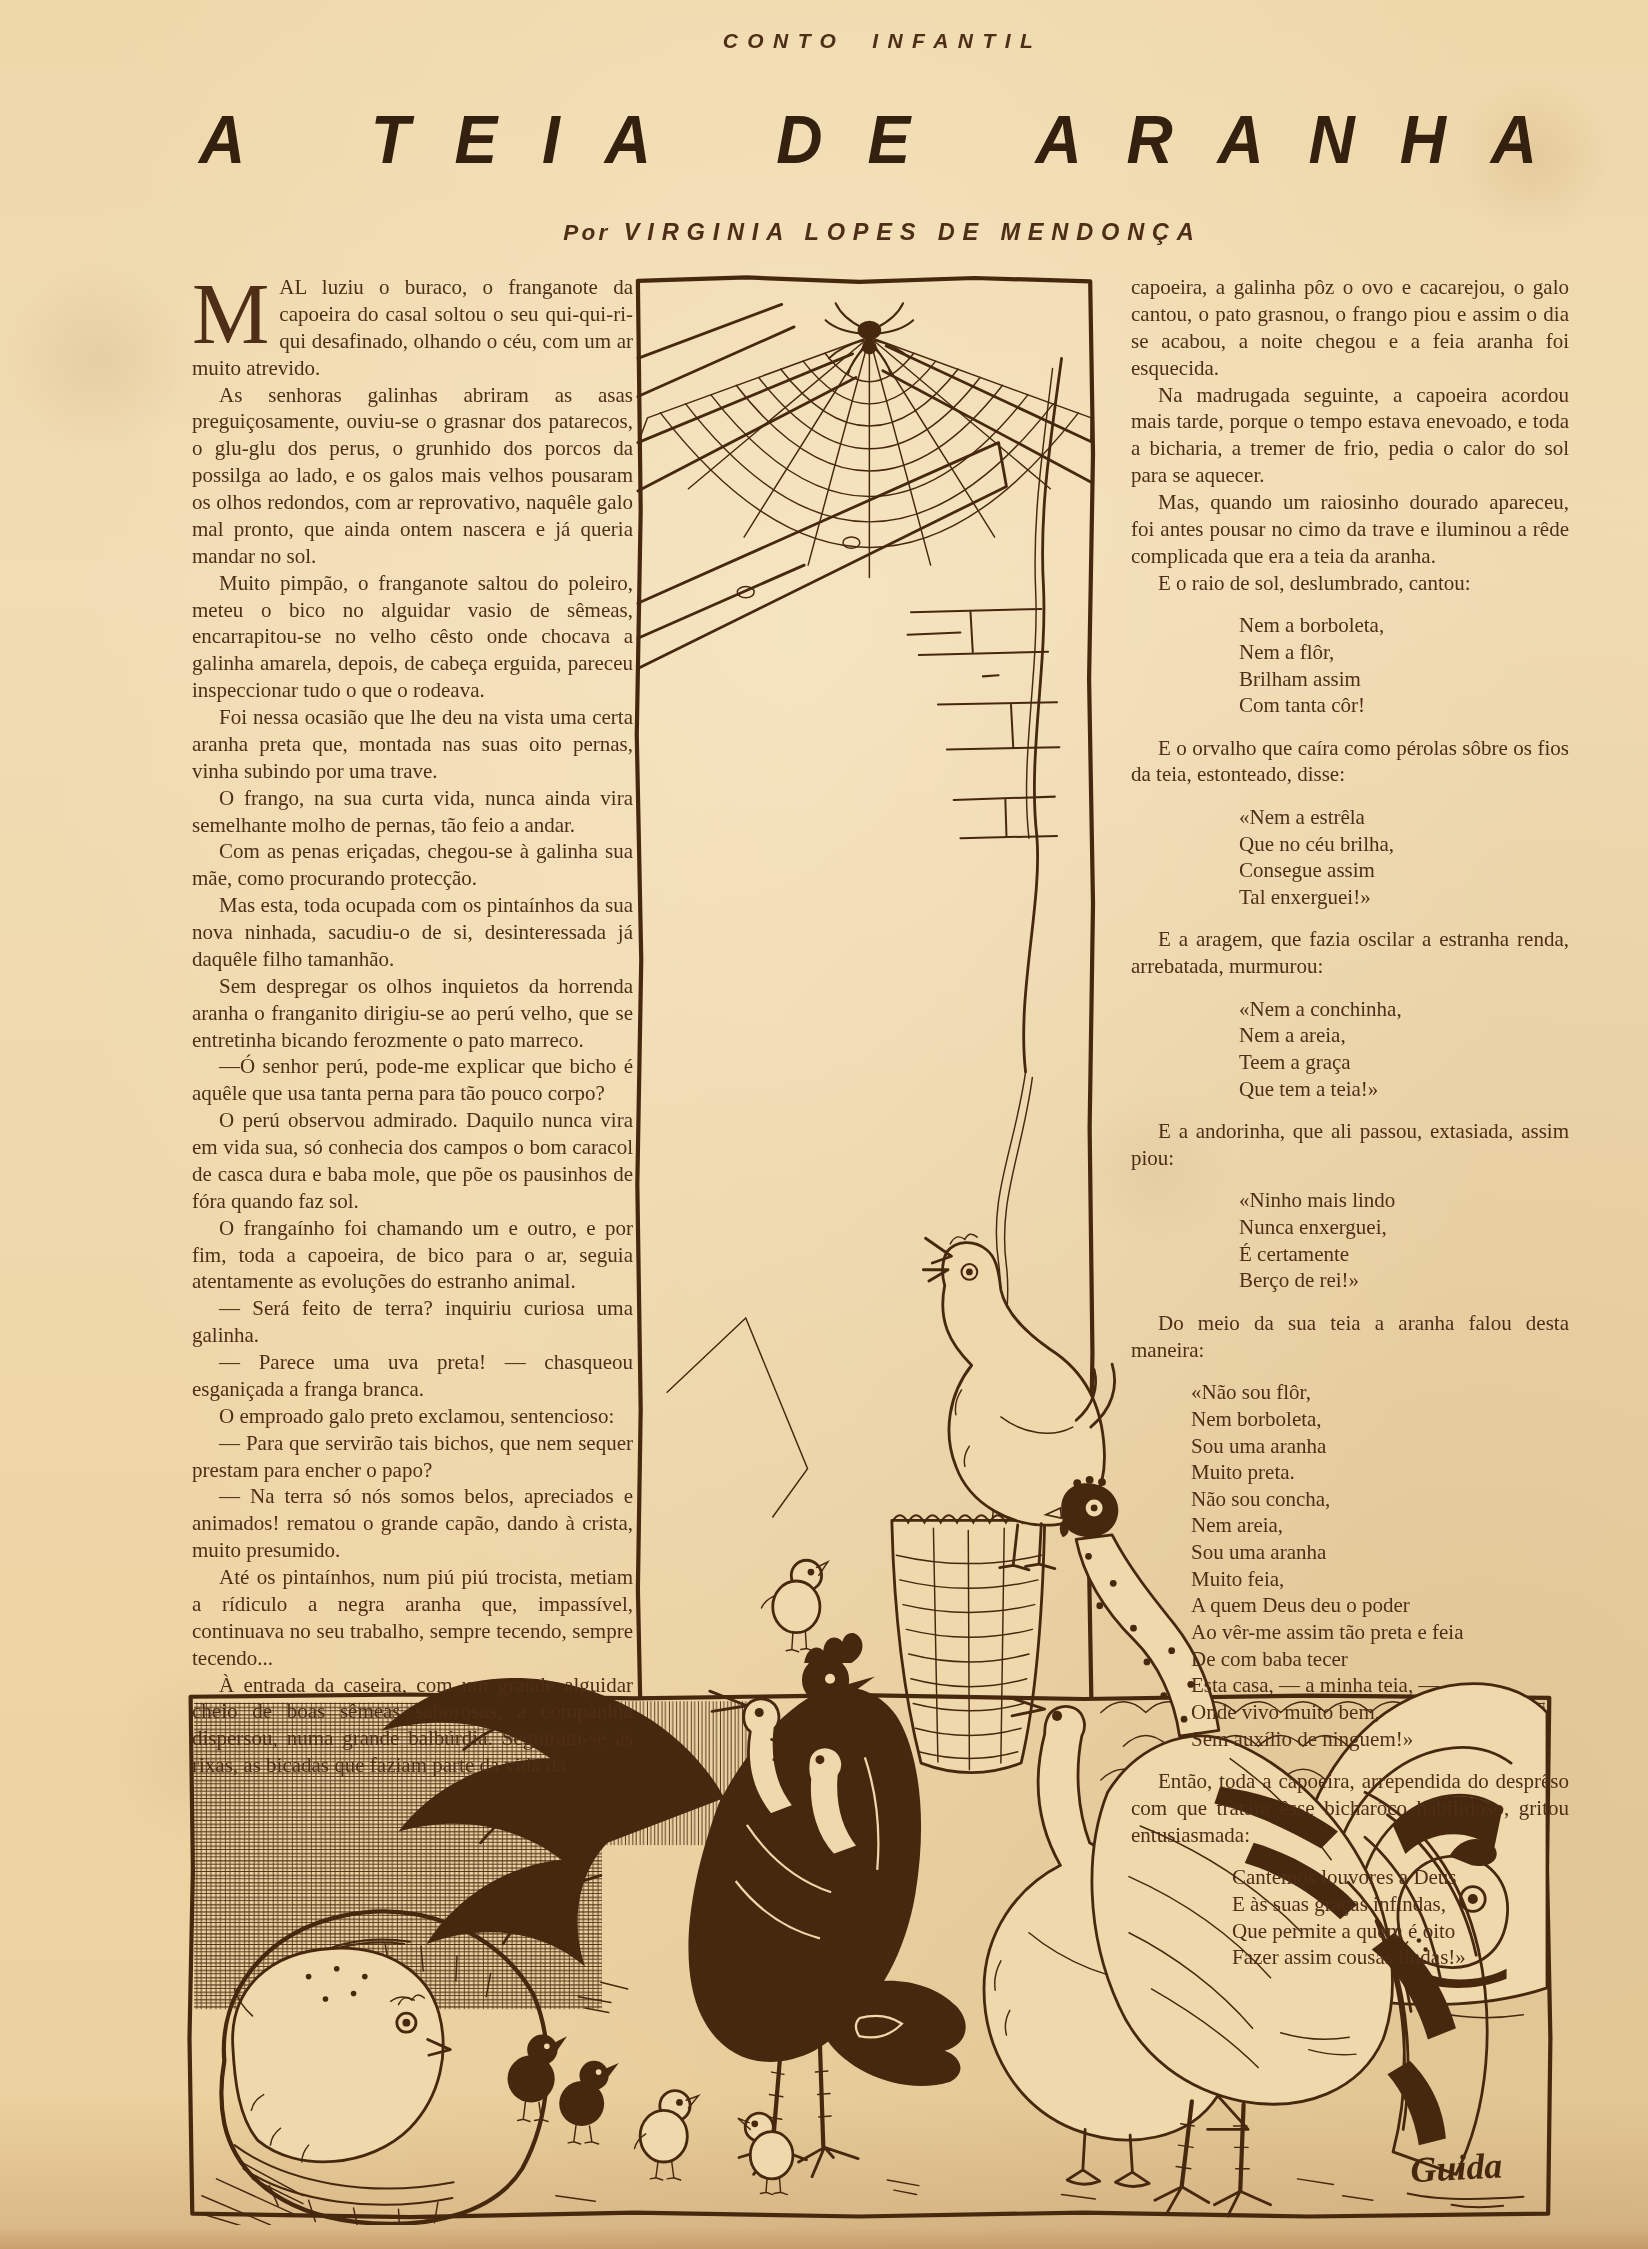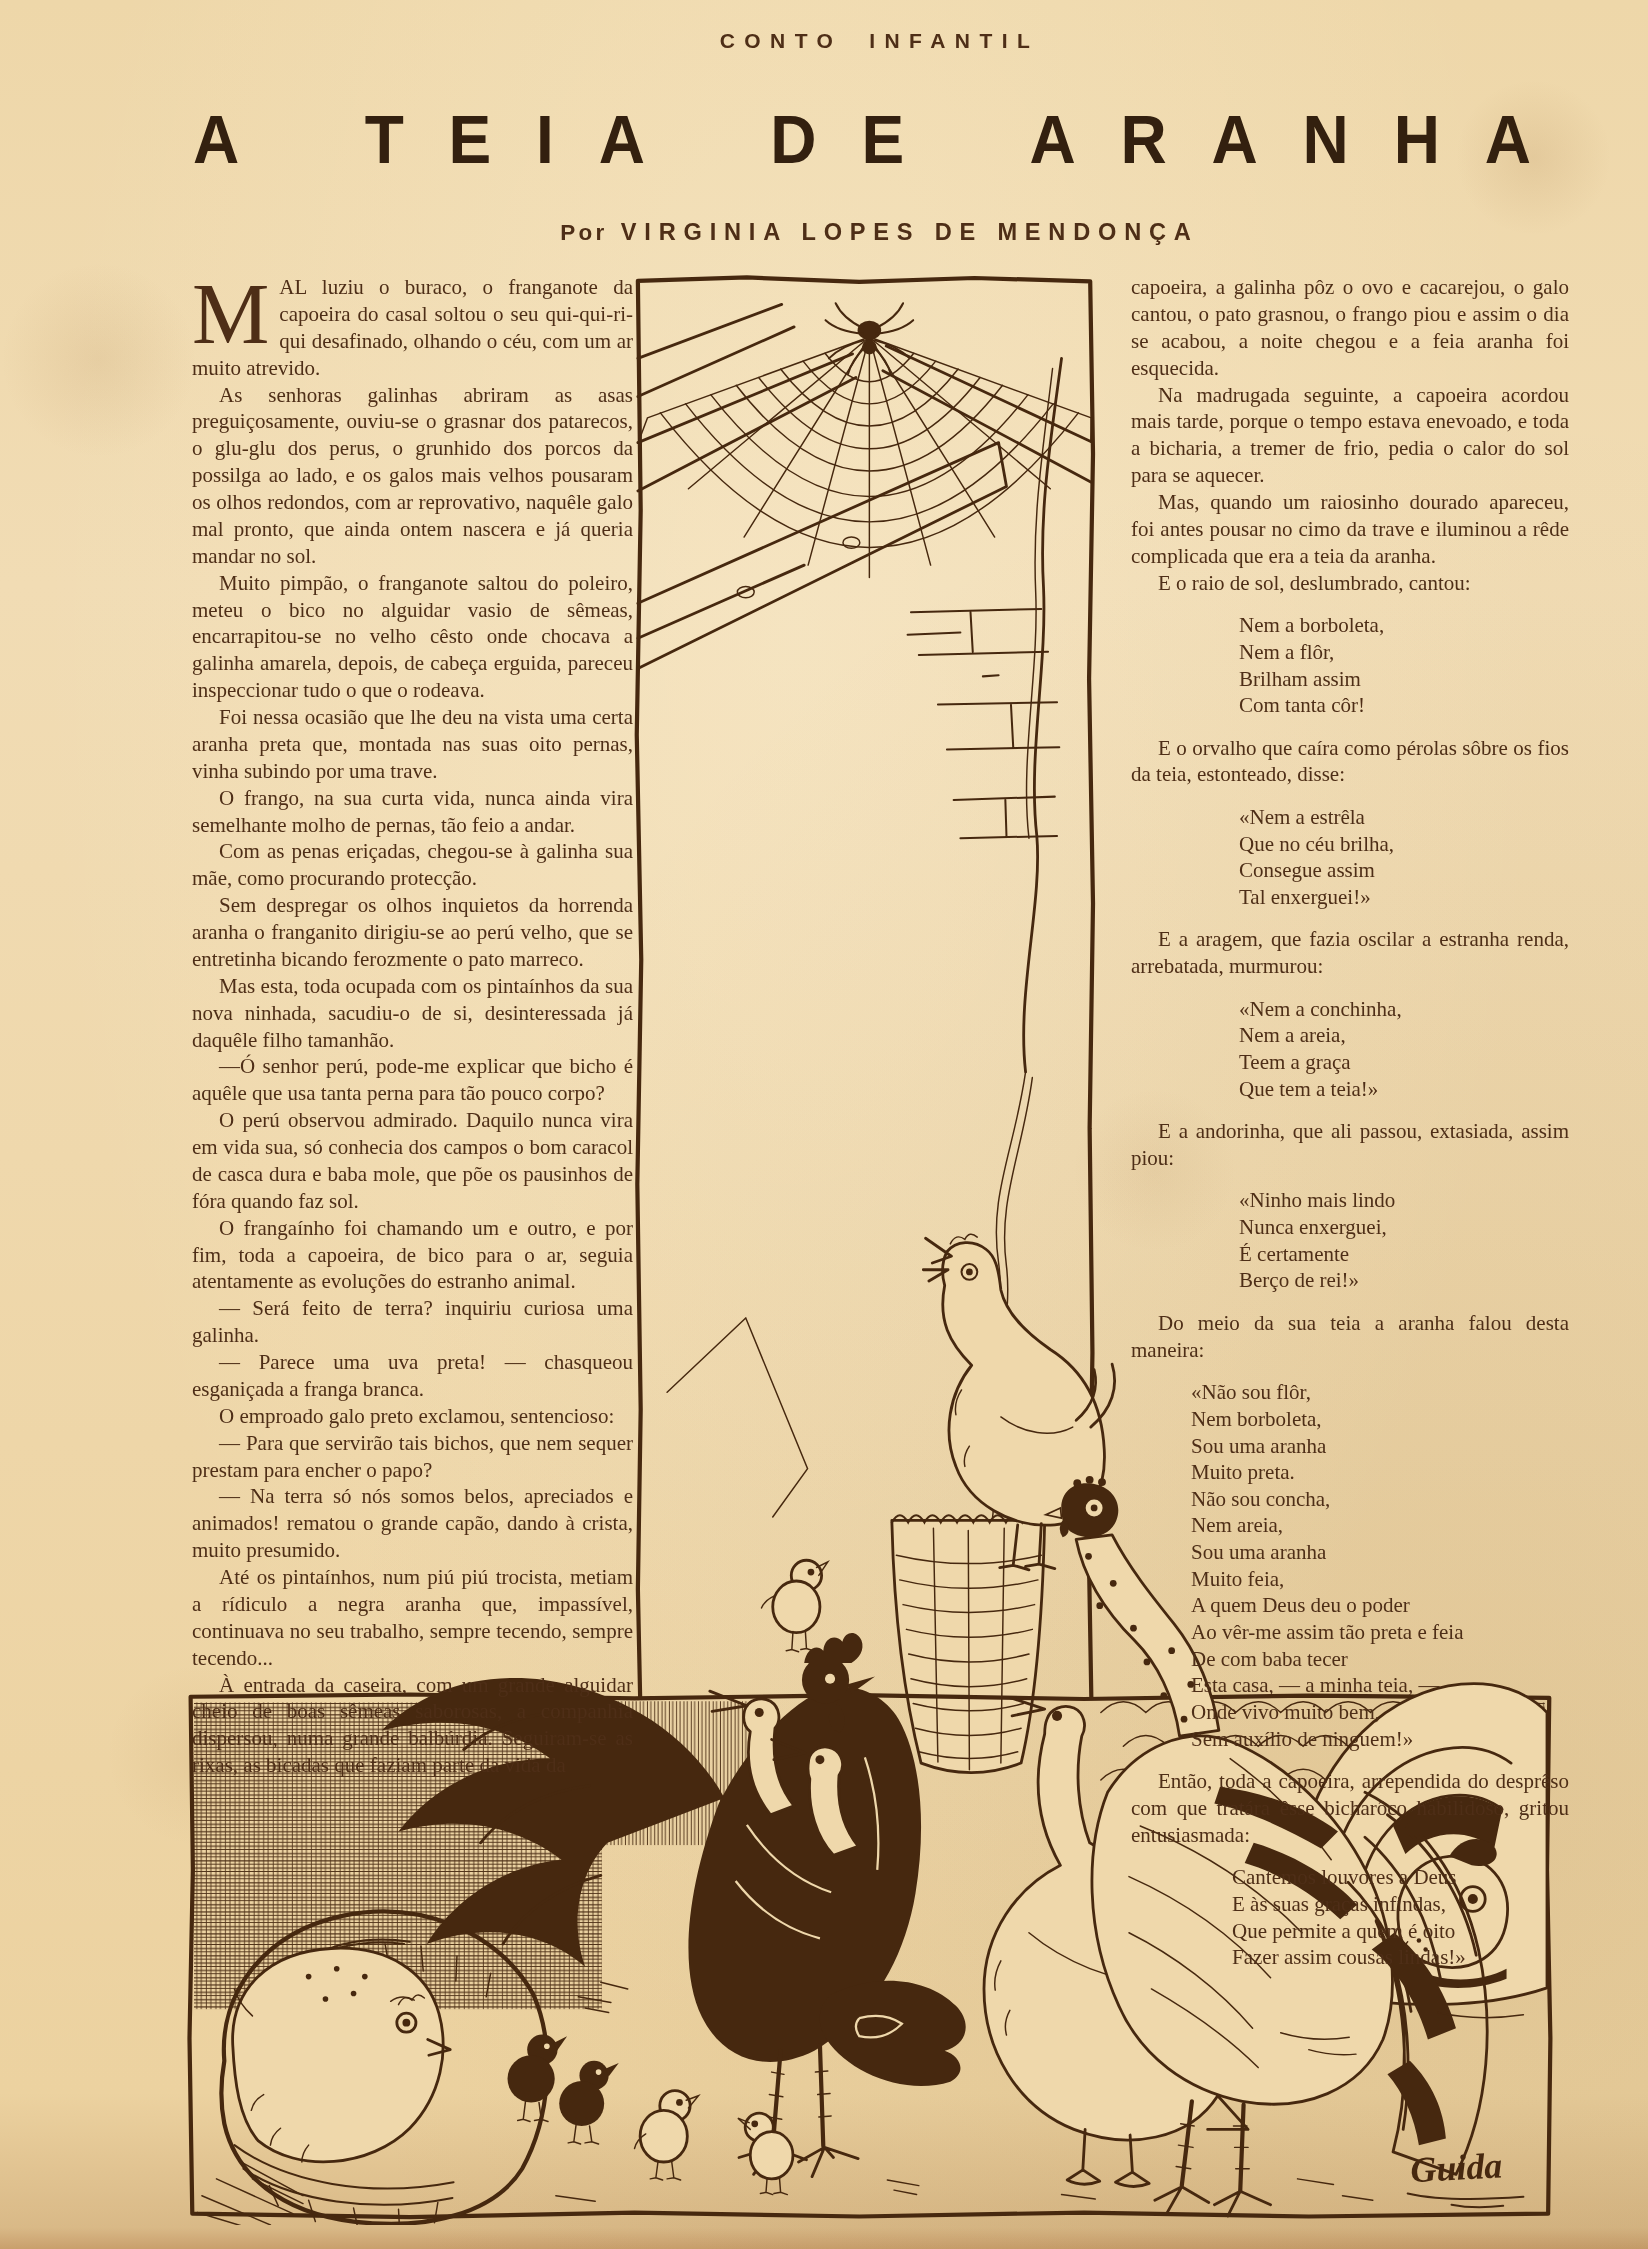--- a/index.html
+++ b/index.html
@@ -10,21 +10,21 @@
       radial-gradient(ellipse at 90% 80%, rgba(120,80,30,.10), rgba(120,80,30,0) 55%),
       linear-gradient(180deg,#eed7a9 0%,#f1dcb4 26%,#eed6a8 64%,#ecd2a0 93%,#d9b987 99%,#c89e6b 100%);
     font-family:"Liberation Serif","DejaVu Serif",serif;color:var(--ink);}
   .page::before{content:"";position:absolute;inset:0;pointer-events:none;
     background:
       radial-gradient(circle at 6% 16%, rgba(148,96,40,.10), rgba(148,96,40,0) 4%),
       radial-gradient(circle at 93% 7%, rgba(148,96,40,.12), rgba(148,96,40,0) 3%),
       radial-gradient(circle at 70% 52%, rgba(148,96,40,.07), rgba(148,96,40,0) 5%),
       radial-gradient(circle at 12% 78%, rgba(148,96,40,.08), rgba(148,96,40,0) 4%);}
   
-  .header{position:absolute;left:193px;right:83px;top:29px;text-align:center;}
+  .header{position:absolute;left:199px;right:83px;top:29px;text-align:center;font-style:italic;}
   .kicker{font-family:"Liberation Sans","DejaVu Sans",sans-serif;font-weight:700;
     font-size:21px;letter-spacing:.45em;word-spacing:.55em;color:var(--ink);}
   .title{margin-top:49px;font-family:"Liberation Sans","DejaVu Sans",sans-serif;font-weight:700;
     font-size:64px;letter-spacing:.70em;word-spacing:.32em;white-space:nowrap;color:var(--title);
     transform:scaleY(1.08);}
   .byline{margin-top:37px;font-family:"Liberation Sans","DejaVu Sans",sans-serif;font-weight:700;
     font-size:23.6px;letter-spacing:.33em;color:var(--ink);}
   .byline .pfx{font-size:22.5px;letter-spacing:.14em;margin-right:.6em;}
   
   .col{position:absolute;top:274px;font-size:21px;line-height:1.28;text-align:justify;}
@@ -291,22 +291,22 @@
     </div>
   </header>
 
   <section class="col col-left">
     <p class="para first"><span class="dropcap">M</span><span>AL luziu o buraco, o franganote da capoeira do casal soltou o seu qui-qui-ri-qui desafinado, olhando o céu, com um ar muito atrevido.</span></p>
     <p class="para">As senhoras galinhas abriram as asas preguiçosamente, ouviu-se o grasnar dos patarecos, o glu-glu dos perus, o grunhido dos porcos da possilga ao lado, e os galos mais velhos pousaram os olhos redondos, com ar reprovativo, naquêle galo mal pronto, que ainda ontem nascera e já queria mandar no sol.</p>
     <p class="para">Muito pimpão, o franganote saltou do poleiro, meteu o bico no alguidar vasio de sêmeas, encarrapitou-se no velho cêsto onde chocava a galinha amarela, depois, de cabeça erguida, pareceu inspeccionar tudo o que o rodeava.</p>
     <p class="para">Foi nessa ocasião que lhe deu na vista uma certa aranha preta que, montada nas suas oito pernas, vinha subindo por uma trave.</p>
     <p class="para">O frango, na sua curta vida, nunca ainda vira semelhante molho de pernas, tão feio a andar.</p>
     <p class="para">Com as penas eriçadas, chegou-se à galinha sua mãe, como procurando protecção.</p>
+    <p class="para">Mas esta, toda ocupada com os pintaínhos da sua nova ninhada, sacudiu-o de si, desinteressada já daquêle filho tamanhão.</p>
     <p class="para">Sem despregar os olhos inquietos da horrenda aranha o franganito dirigiu-se ao perú velho, que se entretinha bicando ferozmente o pato marreco.</p>
-    <p class="para">Mas esta, toda ocupada com os pintaínhos da sua nova ninhada, sacudiu-o de si, desinteressada já daquêle filho tamanhão.</p>
     <p class="para">—Ó senhor perú, pode-me explicar que bicho é aquêle que usa tanta perna para tão pouco corpo?</p>
     <p class="para">O perú observou admirado. Daquilo nunca vira em vida sua, só conhecia dos campos o bom caracol de casca dura e baba mole, que põe os pausinhos de fóra quando faz sol.</p>
     <p class="para">O frangaínho foi chamando um e outro, e por fim, toda a capoeira, de bico para o ar, seguia atentamente as evoluções do estranho animal.</p>
     <p class="para">— Será feito de terra? inquiriu curiosa uma galinha.</p>
     <p class="para">— Parece uma uva preta! — chasqueou esganiçada a franga branca.</p>
     <p class="para">O emproado galo preto exclamou, sentencioso:</p>
     <p class="para">— Para que servirão tais bichos, que nem sequer prestam para encher o papo?</p>
     <p class="para">— Na terra só nós somos belos, apreciados e animados! rematou o grande capão, dando à crista, muito presumido.</p>
     <p class="para">Até os pintaínhos, num piú piú trocista, metiam a rídiculo a negra aranha que, impassível, continuava no seu trabalho, sempre tecendo, sempre tecendo...</p>
     <p class="para">À entrada da caseira, com um grande alguidar cheio de boas sêmeas saborosas, a companhia dispersou, numa grande balbúrdia. Seguiram-se as rixas, as bicadas que faziam parte da vida da</p>

